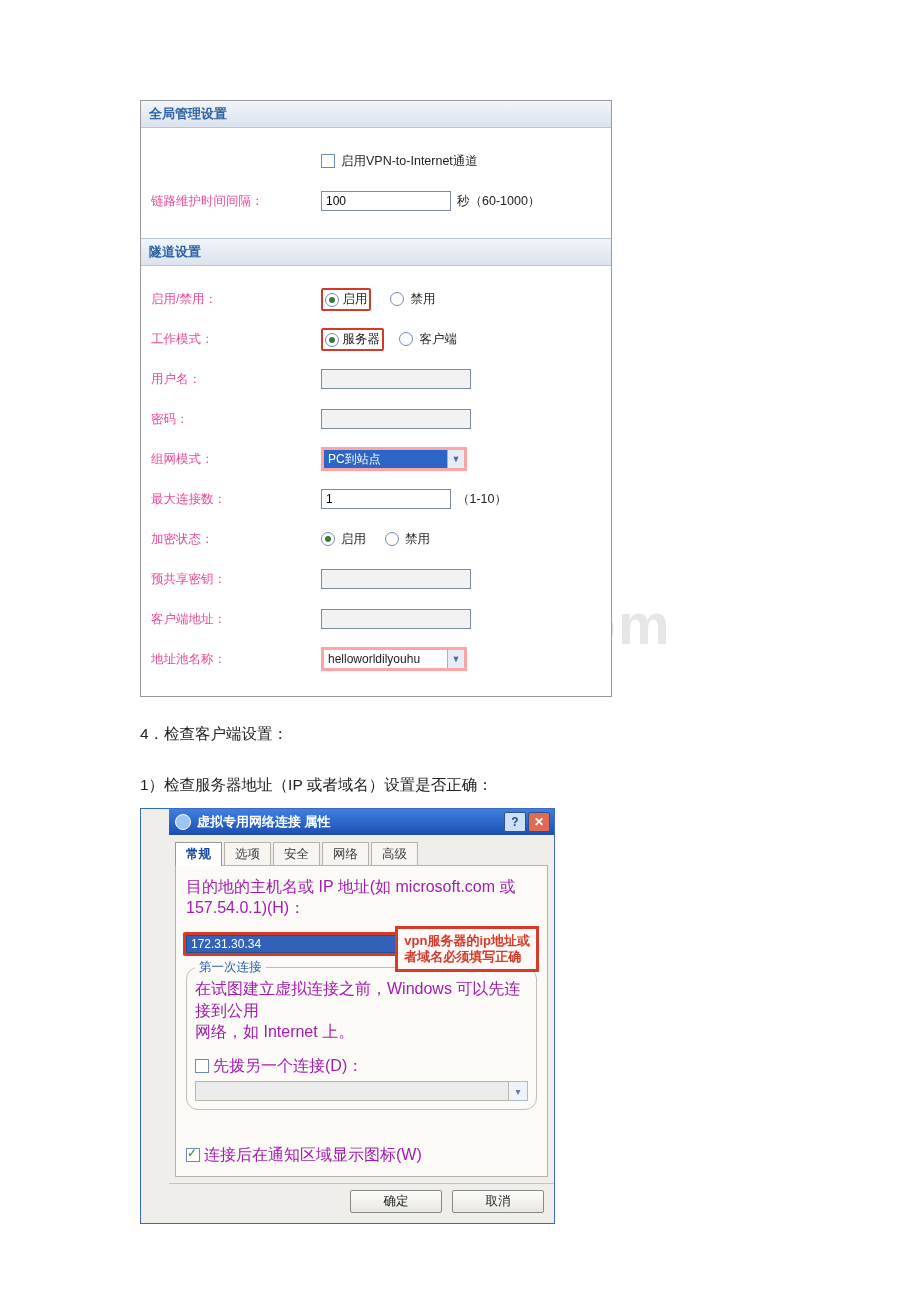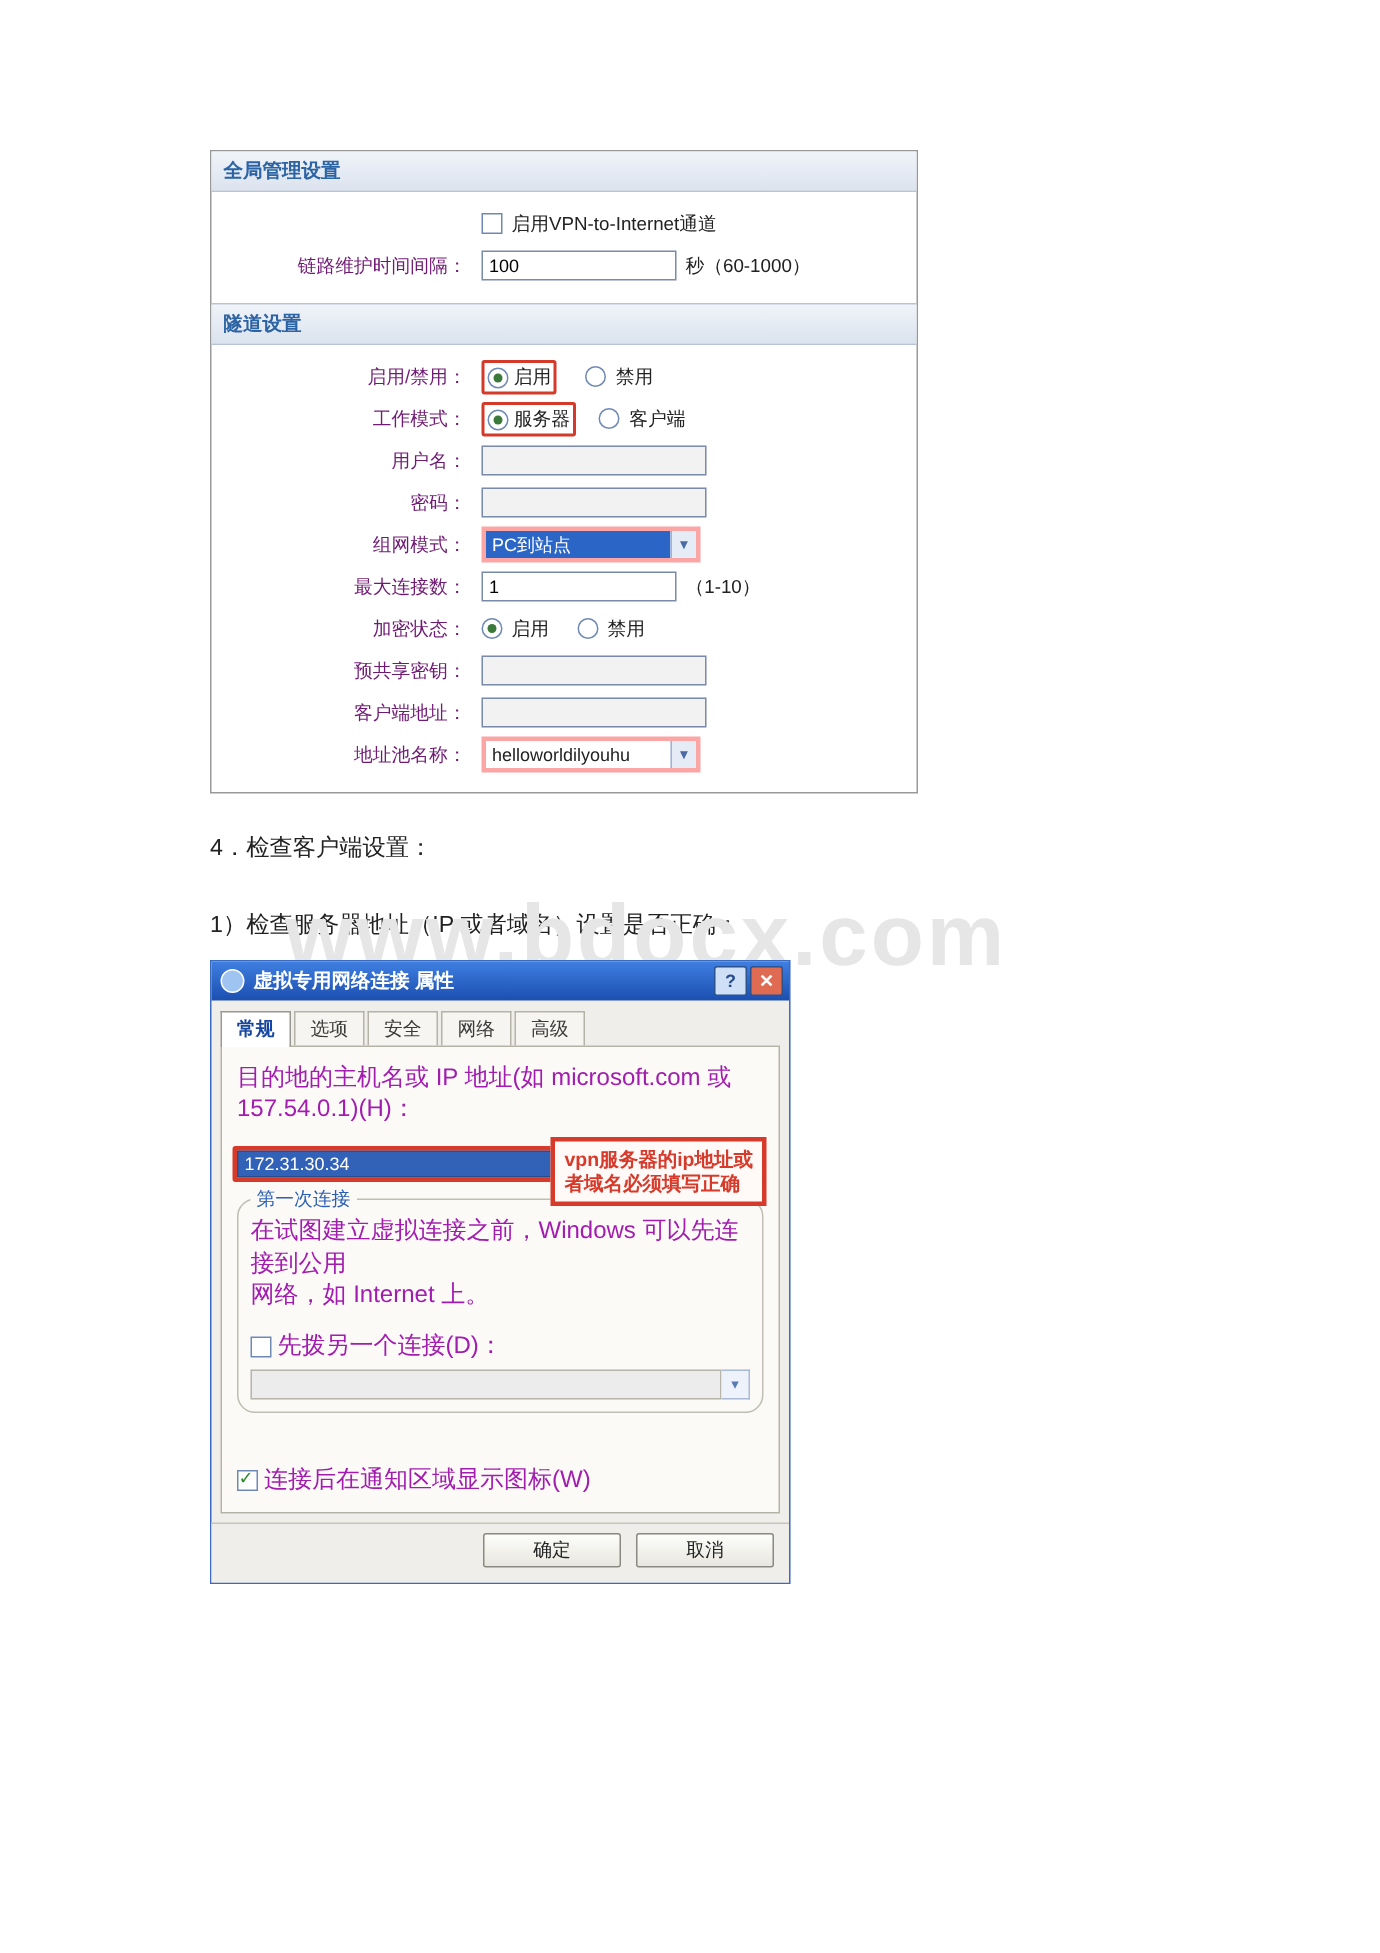--- a/index.html
+++ b/index.html
@@ -44,28 +44,28 @@
     border-bottom: 1px solid #b8c3d4;
     border-top: 1px solid #b8c3d4;
     font-size: 13px;
   }
   .section-head:first-child { border-top: none; }
   .form-area { padding: 6px 10px 10px 10px; }
   .row {
     display: flex;
     align-items: center;
     min-height: 26px;
-    margin: 2px 0;
+    margin: 14px 0;
   }
   .row .lbl {
     width: 160px;
-    text-align: right;
+    text-align: left;
     padding-right: 10px;
     font-size: 12.5px;
-    color: #701a75;
+    color: #ec4899;
   }
   .row .ctrl {
     display: flex;
     align-items: center;
     gap: 6px;
     font-size: 12.5px;
   }
   .txtinput {
     border: 1px solid #7a8aaa;
     height: 18px;
@@ -138,20 +138,21 @@
     font-size: 15.5px;
     line-height: 1.9;
   }
   
   .win-dialog {
     width: 385px;
     border: 1px solid #3b6bbf;
     background: #f0eeea;
     position: relative;
     z-index: 1;
+    padding-left: 28px;
   }
   .win-titlebar {
     background: linear-gradient(#3f7fe0, #1b4fb0);
     color: #fff;
     display: flex;
     align-items: center;
     padding: 3px 4px 3px 6px;
     font-weight: bold;
     font-size: 13px;
   }

